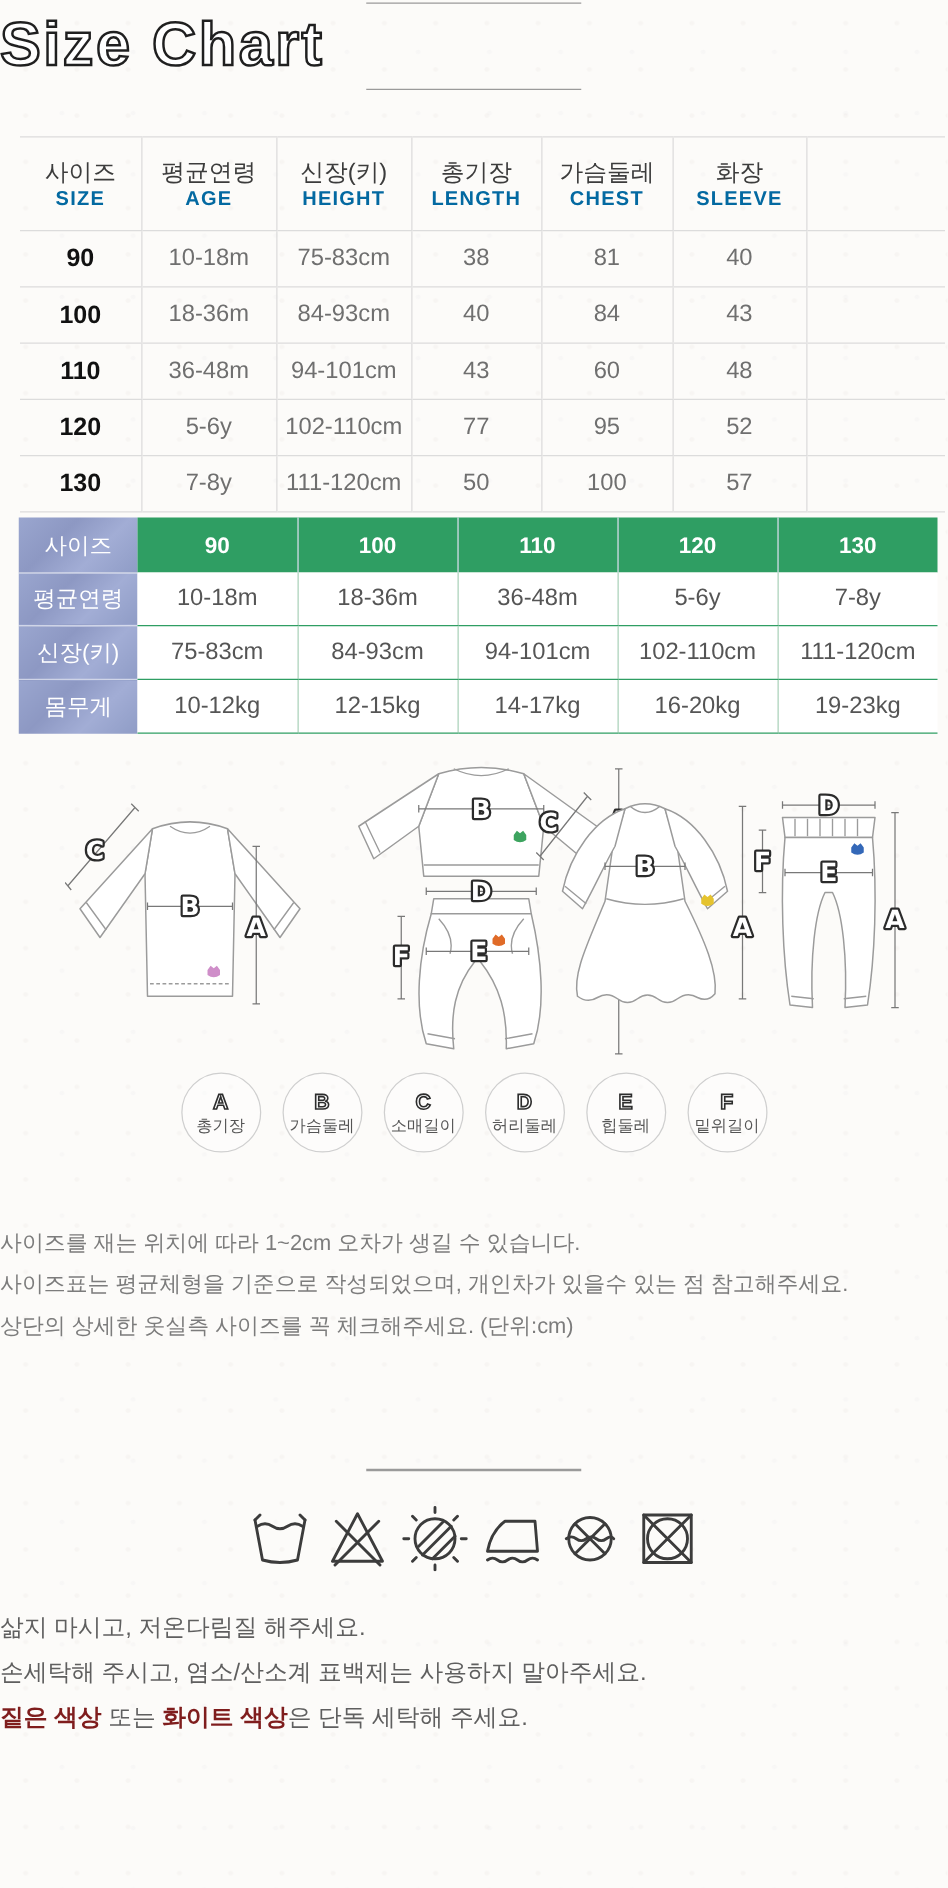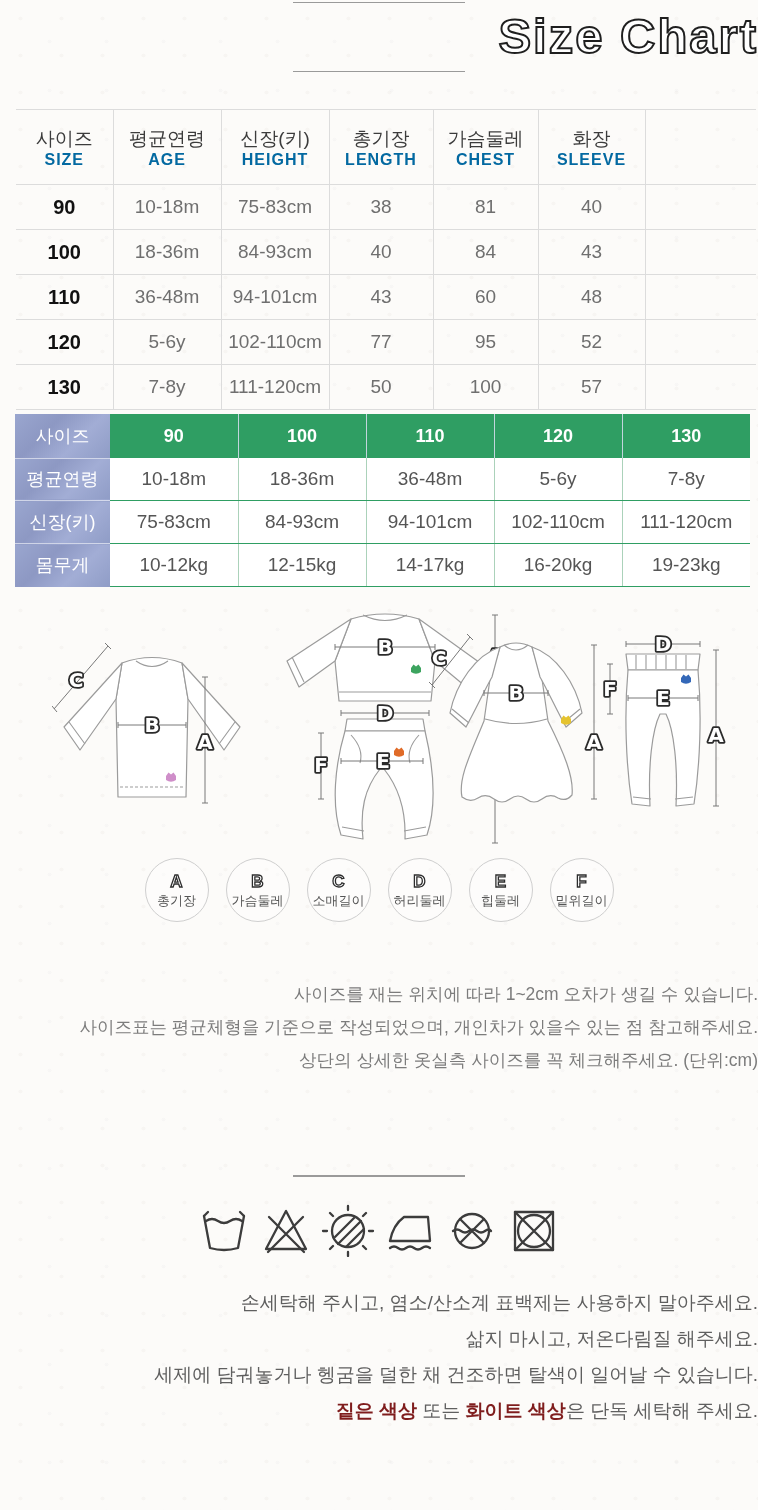--- a/index.html
+++ b/index.html
@@ -7,21 +7,21 @@
     width:758px;height:1510px;overflow:hidden;
     font-family:"Liberation Sans","DejaVu Sans",sans-serif;
     background-color:#fcfbf9;
     background-image:
       radial-gradient(rgba(185,168,160,0.07) 1.5px, transparent 2.5px),
       radial-gradient(rgba(165,165,185,0.05) 1.5px, transparent 2.5px);
     background-size:41px 37px,57px 49px;
     background-position:0 0,21px 17px;
     color:#333;
   }
-  .center{text-align:right;}
+  .center{text-align:left;}
   
   .title-block{padding-top:2px;}
   .title-line{width:172px;height:1px;background:#9a9a9a;margin:0 auto;}
   .bubble-title{
     margin:4px auto 6px auto;
     font-size:49px;font-weight:800;letter-spacing:2px;
     color:#ffffff;-webkit-text-stroke:2px #1f1f1f;
     line-height:58px;
   }
   
@@ -366,17 +366,16 @@
     <path class="care" d="M8,28 Q12,25 16,28 T24,28 T32,28 T40,28 T46,28"></path>
   </svg>
   <svg width="54" height="54" viewBox="0 0 54 54">
     <rect class="care" x="8" y="9" width="38" height="38"></rect>
     <circle class="care" cx="27" cy="28" r="16"></circle>
     <path class="care" d="M8,9 L46,47 M46,9 L8,47"></path>
   </svg>
 </div>
 
 <div class="wash-text center">
+  <div>삶지 마시고, 저온다림질 해주세요.</div>
   <div>손세탁해 주시고, 염소/산소계 표백제는 사용하지 말아주세요.</div>
-  <div>삶지 마시고, 저온다림질 해주세요.</div>
-  <div>세제에 담궈놓거나 헹굼을 덜한 채 건조하면 탈색이 일어날 수 있습니다.</div>
   <div><b>짙은 색상</b><span> 또는 </span><b>화이트 색상</b><span>은 단독 세탁해 주세요.</span></div>
 </div>
 
 </body></html>

